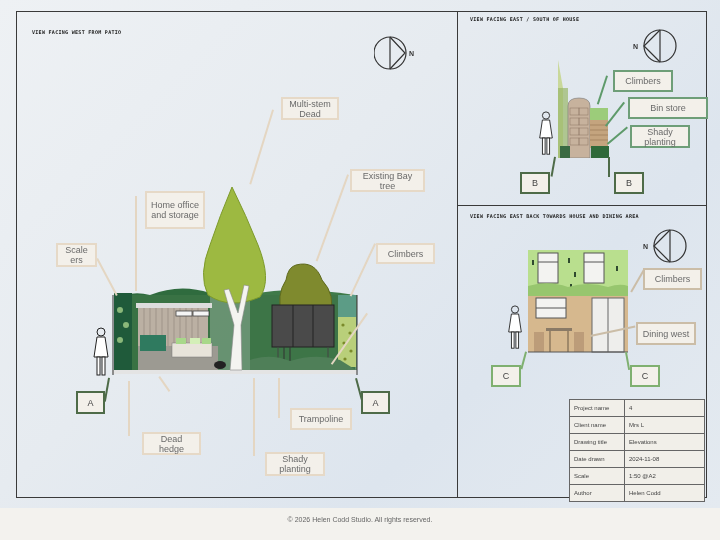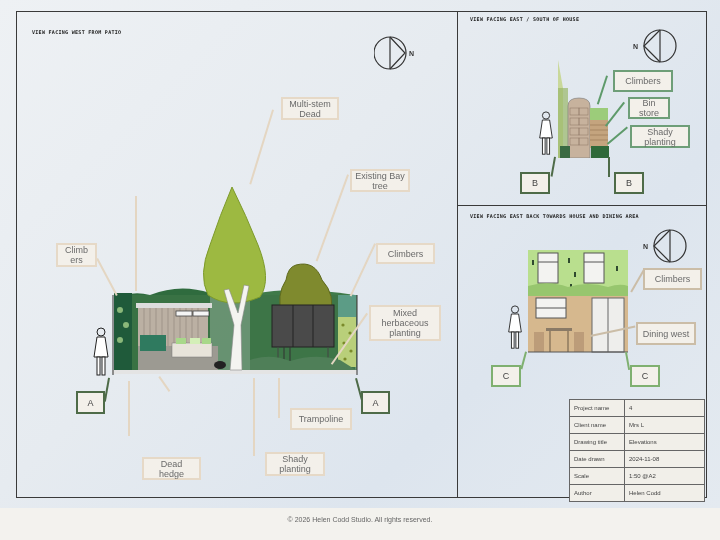--- a/index.html
+++ b/index.html
@@ -141,26 +141,26 @@
   <div class="lead" style="left:349px;top:175px;width:92px;transform:rotate(110deg);"></div>
   <div class="lead" style="left:98px;top:258px;width:42px;transform:rotate(62deg);"></div>
   <div class="lead" style="left:376px;top:244px;width:58px;transform:rotate(115deg);"></div>
   <div class="lead" style="left:368px;top:314px;width:62px;transform:rotate(125deg);"></div>
   <div class="lead" style="left:160px;top:376px;width:18px;transform:rotate(55deg);"></div>
   <div class="lead" style="left:280px;top:378px;width:40px;transform:rotate(90deg);"></div>
   <div class="lead" style="left:130px;top:381px;width:55px;transform:rotate(90deg);"></div>
   <div class="lead" style="left:255px;top:378px;width:78px;transform:rotate(90deg);"></div>
 
   <div class="label" style="left:281px;top:97px;width:58px;height:23px;">Multi-stem Dead</div>
-  <div class="label" style="left:350px;top:169px;width:60px;height:23px;">Existing Bay tree</div>
-  <div class="label" style="left:56px;top:243px;width:41px;height:24px;">Climb ers</div>
+  <div class="label" style="left:145px;top:191px;width:60px;height:38px;">Home office and storage</div>
+  <div class="label" style="left:350px;top:169px;width:75px;height:23px;">Existing Bay tree</div>
+  <div class="label" style="left:56px;top:243px;width:41px;height:24px;">Scale ers</div>
   <div class="label" style="left:376px;top:243px;width:59px;height:21px;">Climbers</div>
-  <div class="label" style="left:369px;top:305px;width:72px;height:36px;">Mixed herbaceous planting</div>
   <div class="label" style="left:290px;top:408px;width:62px;height:22px;">Trampoline</div>
-  <div class="label" style="left:142px;top:457px;width:59px;height:23px;">Dead hedge</div>
+  <div class="label" style="left:142px;top:432px;width:59px;height:23px;">Dead hedge</div>
   <div class="label" style="left:265px;top:452px;width:60px;height:24px;">Shady planting</div>
 
   <div class="lead g" style="left:110px;top:378px;width:24px;background:#4e6b48;transform:rotate(100deg);"></div>
   <div class="lead g" style="left:357px;top:378px;width:22px;background:#4e6b48;transform:rotate(75deg);"></div>
   <div class="sec" style="left:76px;top:391px;width:29px;height:23px;">A</div>
   <div class="sec" style="left:361px;top:391px;width:29px;height:23px;">A</div>
 
   <div style="position:absolute;left:555px;top:58px;">
     <svg width="58" height="100" viewBox="0 0 58 100">
       <path d="M3 2 L8 30 L8 100 L3 100Z" fill="#c9d89a"></path>
@@ -193,21 +193,21 @@
         <circle cx="10" cy="5" r="4" fill="none" stroke="#222" stroke-width="1"></circle>
         <path d="M6 10 L14 10 L17 30 L3 30 Z" fill="#fff" stroke="#222" stroke-width="1"></path>
         <rect x="6" y="30" width="3" height="18" fill="#fff" stroke="#222"></rect>
         <rect x="11" y="30" width="3" height="18" fill="#fff" stroke="#222"></rect>
       </svg>
   </div>
   <div class="lead g" style="left:608px;top:76px;width:30px;transform:rotate(108deg);"></div>
   <div class="lead g" style="left:625px;top:103px;width:30px;transform:rotate(128deg);"></div>
   <div class="lead g" style="left:628px;top:128px;width:26px;transform:rotate(140deg);"></div>
   <div class="label green" style="left:613px;top:70px;width:60px;height:22px;">Climbers</div>
-  <div class="label green" style="left:628px;top:97px;width:42px;height:22px;">Bin store</div>
+  <div class="label green" style="left:628px;top:97px;width:80px;height:22px;">Bin store</div>
   <div class="label green" style="left:630px;top:125px;width:60px;height:23px;">Shady planting</div>
   <div class="lead g" style="left:556px;top:157px;width:20px;background:#4e6b48;transform:rotate(100deg);"></div>
   <div class="lead g" style="left:610px;top:157px;width:20px;background:#4e6b48;transform:rotate(90deg);"></div>
   <div class="sec" style="left:520px;top:172px;width:30px;height:22px;">B</div>
   <div class="sec" style="left:614px;top:172px;width:30px;height:22px;">B</div>
 
   <div style="position:absolute;left:528px;top:250px;">
     <svg width="100" height="104" viewBox="0 0 100 104">
       <rect x="0" y="0" width="100" height="44" fill="#b9df8e"></rect>
       <rect x="10" y="3" width="20" height="30" fill="#f3f3f1" stroke="#555"></rect>

